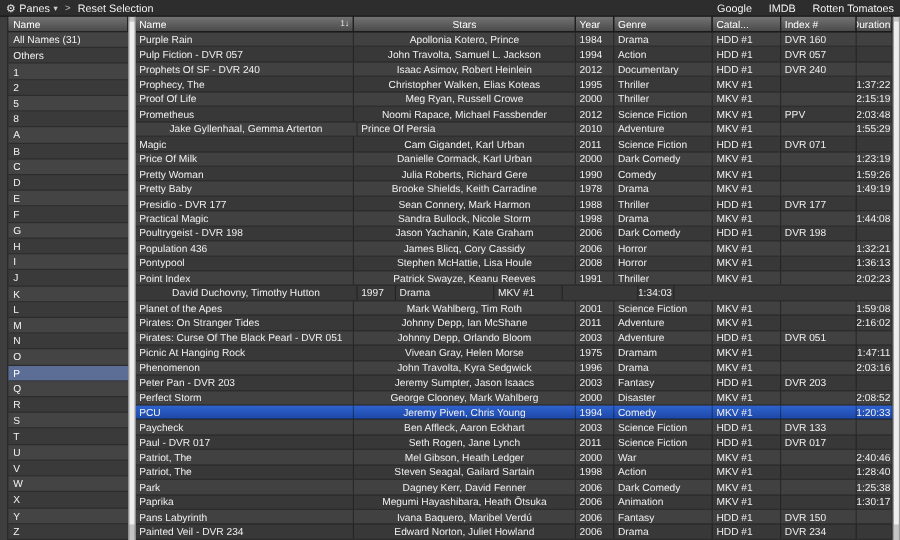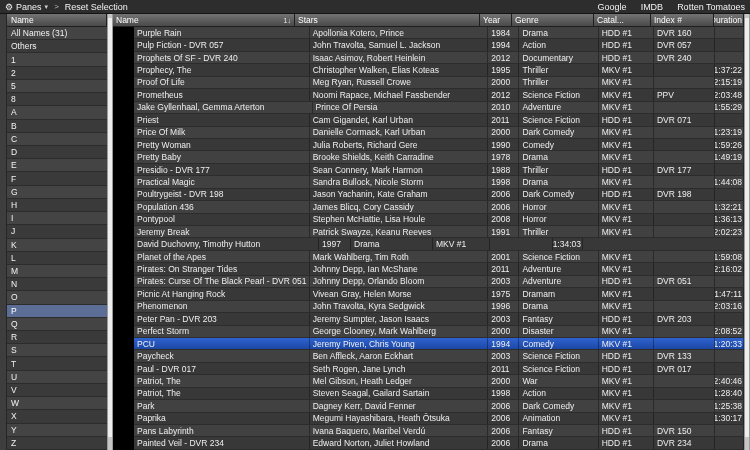--- a/index.html
+++ b/index.html
@@ -40,30 +40,30 @@
   .vscroll .thumb { position:absolute; left:0; right:0; top:1%; height:96%;
                     background:#eeeeee; }
 
   .main { width:631px; display:flex; flex-direction:column; }
   .thead { flex:0 0 13px; display:flex; }
   .th { background:linear-gradient(#737373,#4a4a4a); color:#fff;
         border-right:1px solid #1f1f1f; border-bottom:1px solid #1f1f1f;
         display:flex; align-items:center; justify-content:space-between;
         padding:0 3px; overflow:hidden; white-space:nowrap; }
   .sort { font-size:7px; color:#e8e8e8; }
-  .tbody { flex:1; display:flex; flex-direction:column; min-height:0;margin-left:21px; }
+  .tbody { flex:1; display:flex; flex-direction:column; min-height:0; }
   .tr { flex:1; display:flex; background:#414141; border-bottom:1px solid #2c2c2c; }
   .tr:nth-child(even) { background:#383838; }
   .tr.selected { background:linear-gradient(#2f63d0,#1c47a5); }
   .td { display:flex; align-items:center; padding:0 3px;
         border-right:1px solid rgba(0,0,0,.35);
         overflow:hidden; white-space:nowrap; }
 
   .col-name     { width:182px; }
-  .col-stars    { width:185px; }
+  .col-stars    { width:185px;justify-content:center; }
   .col-year     { width:32px; }
   .col-genre    { width:82px; }
   .col-catalog  { width:57px; }
   .col-index    { width:63px; }
   .col-duration { width:30px; justify-content:flex-end; padding-right:1px; }
 </style>
 </head>
 <body>
 
 <div class="app">
@@ -218,21 +218,21 @@
           <div class="tr">
             <div class="td col-stars">Jake Gyllenhaal, Gemma Arterton</div>
             <div class="td col-name">Prince Of Persia</div>
             <div class="td col-year">2010</div>
             <div class="td col-genre">Adventure</div>
             <div class="td col-catalog">MKV #1</div>
             <div class="td col-index"></div>
             <div class="td col-duration">1:55:29</div>
           </div>
           <div class="tr">
-            <div class="td col-name">Priest</div>
+            <div class="td col-name">Magic</div>
             <div class="td col-stars">Cam Gigandet, Karl Urban</div>
             <div class="td col-year">2011</div>
             <div class="td col-genre">Science Fiction</div>
             <div class="td col-catalog">HDD #1</div>
             <div class="td col-index">DVR 071</div>
             <div class="td col-duration"></div>
           </div>
           <div class="tr">
             <div class="td col-name">Price Of Milk</div>
             <div class="td col-stars">Danielle Cormack, Karl Urban</div>
@@ -299,21 +299,21 @@
           <div class="tr">
             <div class="td col-name">Pontypool</div>
             <div class="td col-stars">Stephen McHattie, Lisa Houle</div>
             <div class="td col-year">2008</div>
             <div class="td col-genre">Horror</div>
             <div class="td col-catalog">MKV #1</div>
             <div class="td col-index"></div>
             <div class="td col-duration">1:36:13</div>
           </div>
           <div class="tr">
-            <div class="td col-name">Jeremy Break</div>
+            <div class="td col-name">Point Index</div>
             <div class="td col-stars">Patrick Swayze, Keanu Reeves</div>
             <div class="td col-year">1991</div>
             <div class="td col-genre">Thriller</div>
             <div class="td col-catalog">MKV #1</div>
             <div class="td col-index"></div>
             <div class="td col-duration">2:02:23</div>
           </div>
           <div class="tr">
             <div class="td col-stars">David Duchovny, Timothy Hutton</div>
             <div class="td col-year">1997</div>

